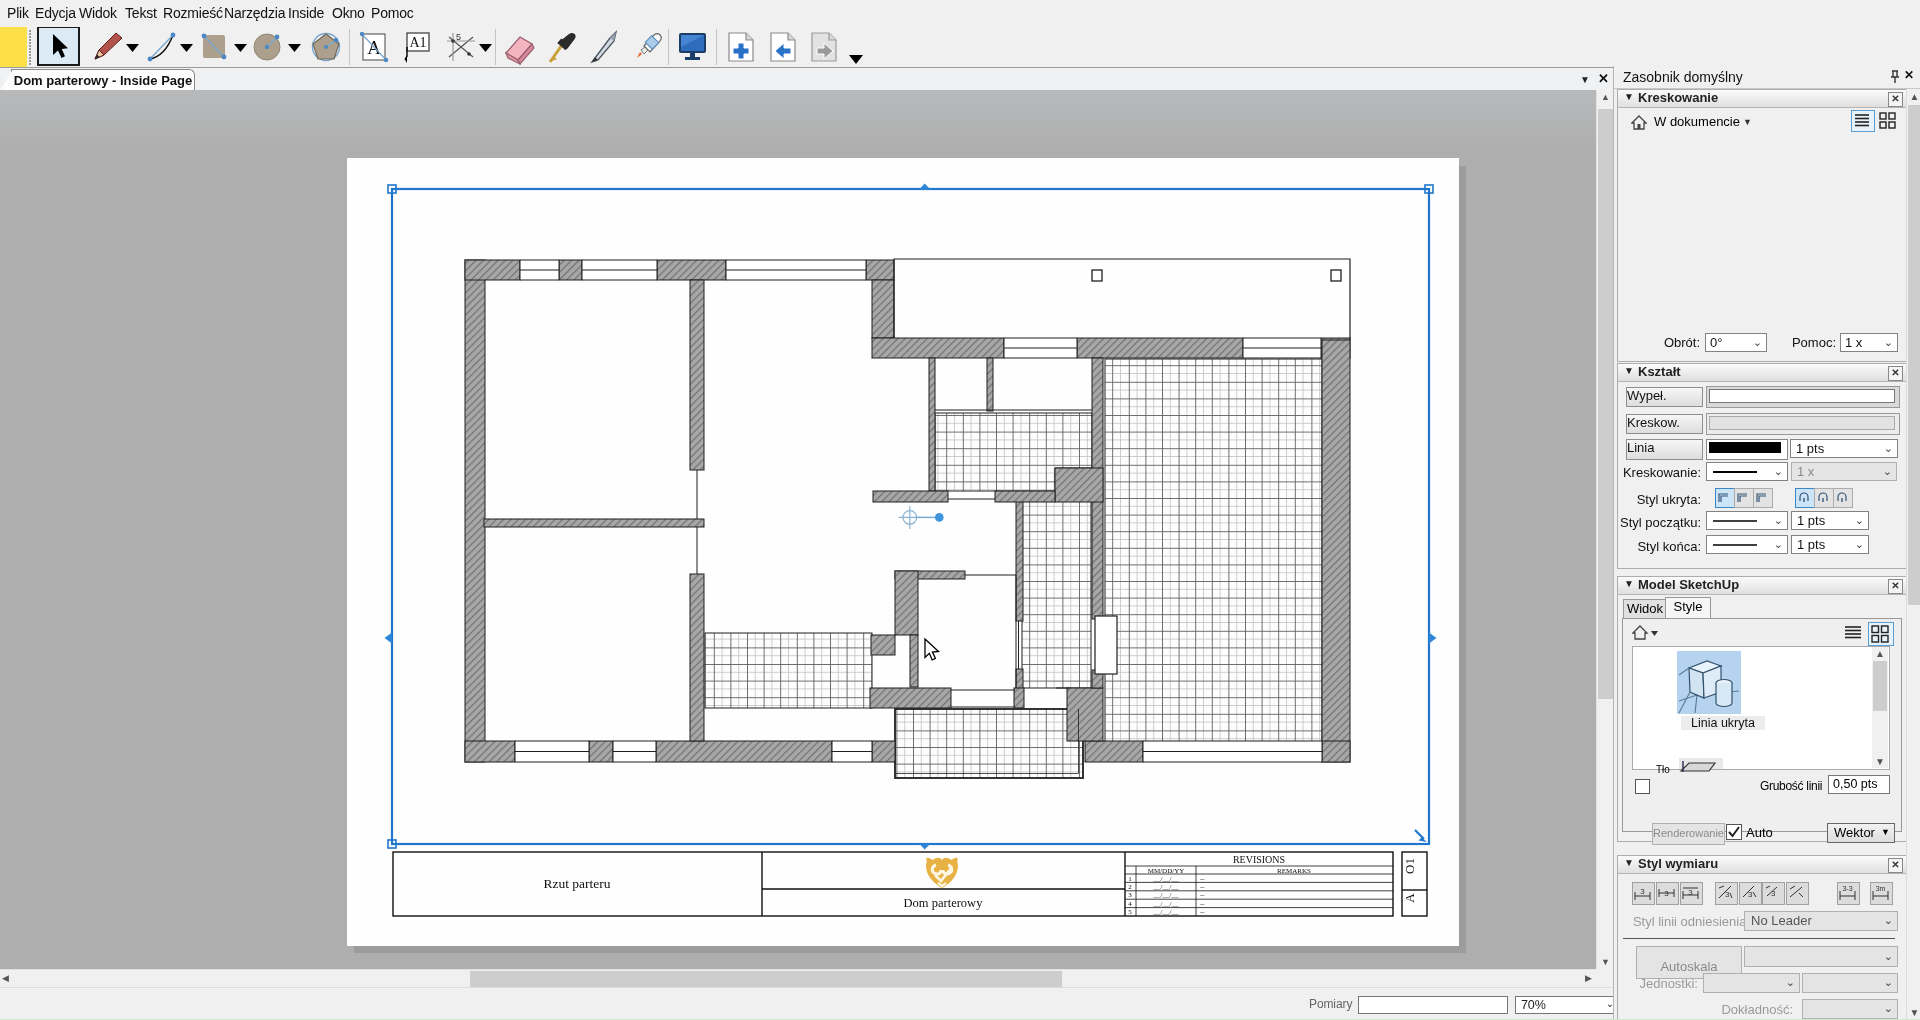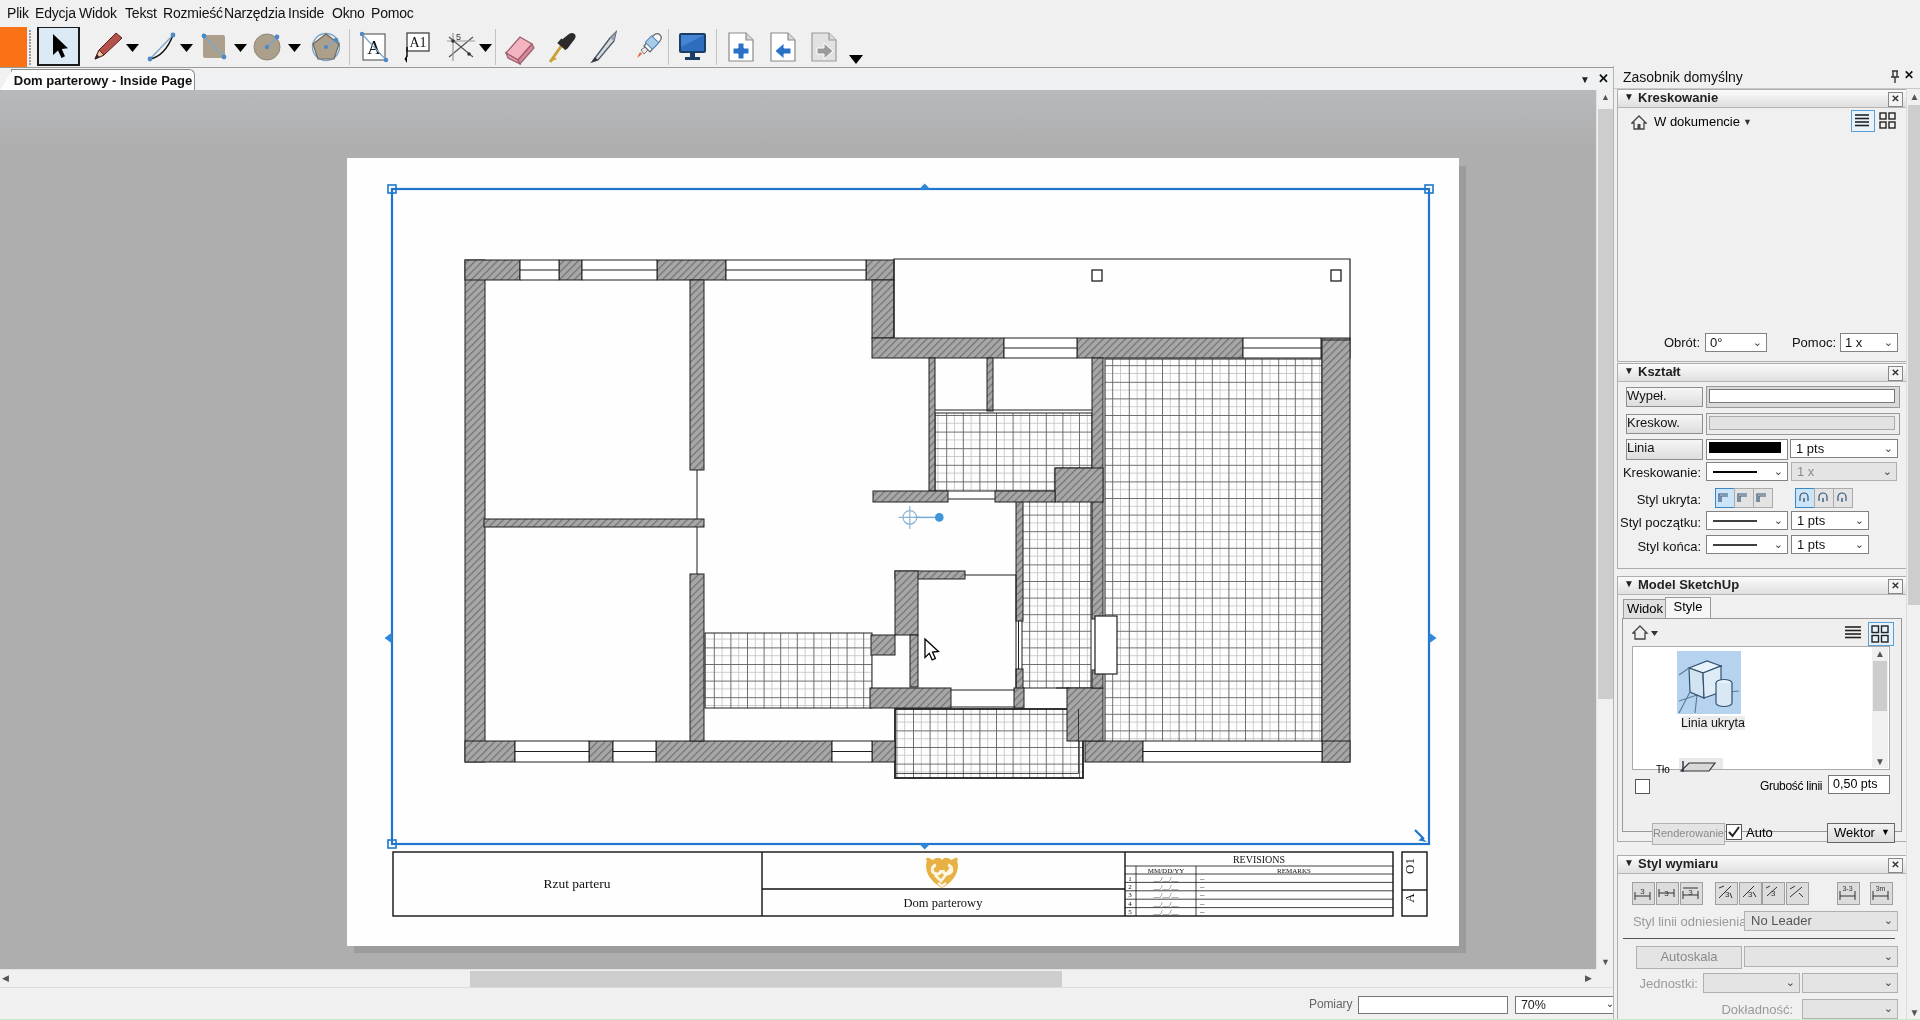--- a/index.html
+++ b/index.html
@@ -1,16 +1,16 @@
 <!DOCTYPE html>
 <html><head><meta charset="utf-8">
 <style>
   html,body{margin:0;padding:0;width:1920px;height:1020px;overflow:hidden;
     font-family:"Liberation Sans",sans-serif;background:#f0f0f0;}
-  #root{position:absolute;left:0;top:0;width:1920px;height:796px;background:#f97316;}
+  #root{position:absolute;left:0;top:0;width:1920px;height:796px;background:#fde047;}
   
   #menubar{position:absolute;left:0;top:0;width:1920px;height:27px;background:#f0f0f0;
     font-size:14px;color:#111;letter-spacing:-0.2px;}
   #menubar span{position:absolute;top:5px;}
   
   #toolbar{position:absolute;left:4px;top:27px;width:1920px;height:41px;background:#f0f0f0;margin-left:23px;}
   
   #tabbar{position:absolute;left:0;top:67px;width:1613px;height:22px;background:#f0f1f2;
     border-top:1px solid #9a9a9a;border-bottom:1px solid #a8a8a8;}
   #tab1{position:absolute;left:11px;top:1px;width:182px;height:21px;background:#fdfdfd;
@@ -541,21 +541,21 @@
                 <g fill="none" stroke="#33526e" stroke-width="1.2">
                   <path d="M2,50 L20,44 M20,44 L62,40 M20,44 L18,62" stroke="#5d7d99"></path>
                   <path d="M12,17 L30,10 L44,15 L26,22 Z" fill="#e8f2fa"></path>
                   <path d="M12,17 L26,22 L27,47 L13,41 Z" fill="#d2e4f2"></path>
                   <path d="M26,22 L44,15 L44,41 L27,47 Z" fill="#ddecf7"></path>
                   <ellipse cx="47" cy="32" rx="8" ry="3.5" fill="#e8f2fa"></ellipse>
                   <path d="M39,32 L39,52 A8,3.5 0 0 0 55,52 L55,32" fill="#d8e8f4"></path>
                   <path d="M2,24 L12,17 M2,62 L13,41" stroke="#5d7d99"></path>
                 </g>
               </svg></div>
-<div style="position:absolute;left:48px;top:69px;padding:0 0;background:#ececec;font-size:12.5px;color:#111">Linia ukryta</div>
+<div style="position:absolute;left:48px;top:69px;padding:0 10px;background:#ececec;font-size:12.5px;color:#111">Linia ukryta</div>
 <div style="position:absolute;left:46px;top:111px;width:44px;height:11px;background:#e9e9e9"><svg width="44" height="11">
                 <path d="M2,10 L10,2 H36 L30,10 Z" fill="#d8d8d8" stroke="#333" stroke-width="1.2"></path>
                 <line x1="4" y1="0" x2="4" y2="11" stroke="#335" stroke-width="1.5"></line>
               </svg></div>
 <div style="position:absolute;left:239px;top:0px;width:16px;height:121px;background:#f0f0f0">
               <div class="arr" style="left:0;top:1px;width:16px;font-size:10px">▲</div>
               <div style="position:absolute;left:1px;top:14px;width:14px;height:50px;background:#cdcdcd"></div>
               <div class="arr" style="left:0;bottom:1px;width:16px;font-size:10px">▼</div>
             </div>
 </div>
@@ -616,21 +616,21 @@
 <div style="position:absolute;left:252px;top:26px;width:21px;height:21px;background:#dcdcdc;border:1px solid #a0a0a0"><svg width="19" height="19">
             <path d="M2,13 H17 M2,8 V17 M17,8 V17" stroke="#333" stroke-width="1" fill="none"></path>
             <text x="9.5" y="8" font-size="7" text-anchor="middle" fill="#333">3m</text>
           </svg></div>
 <span class="glbl" style="left:12px;top:58px;width:120px">Styl linii odniesienia:</span>
 <div class="dis" style="left:126px;top:55px;width:152px;height:18px">
           <span style="position:absolute;left:6px;top:1px;color:#555">No Leader</span>
           <span class="chev">⌄</span>
         </div>
 <div style="position:absolute;left:5px;top:82px;width:272px;height:1px;background:#555"></div>
-<div class="dis" style="left:18px;top:90px;width:104px;height:19px;text-align:center;padding-top:2px">Autoskala</div>
+<div class="dis" style="left:18px;top:90px;width:104px;height:19px;text-align:center;padding-top:12px">Autoskala</div>
 <div class="dis" style="left:126px;top:90px;width:152px;height:19px">
           <span class="chev">⌄</span>
         </div>
 <span class="glbl" style="left:0px;top:120px;width:80px">Jednostki:</span>
 <div class="dis" style="left:85px;top:117px;width:95px;height:18px">
           <span class="chev">⌄</span>
         </div>
 <div class="dis" style="left:184px;top:117px;width:94px;height:18px">
           <span class="chev">⌄</span>
         </div>

